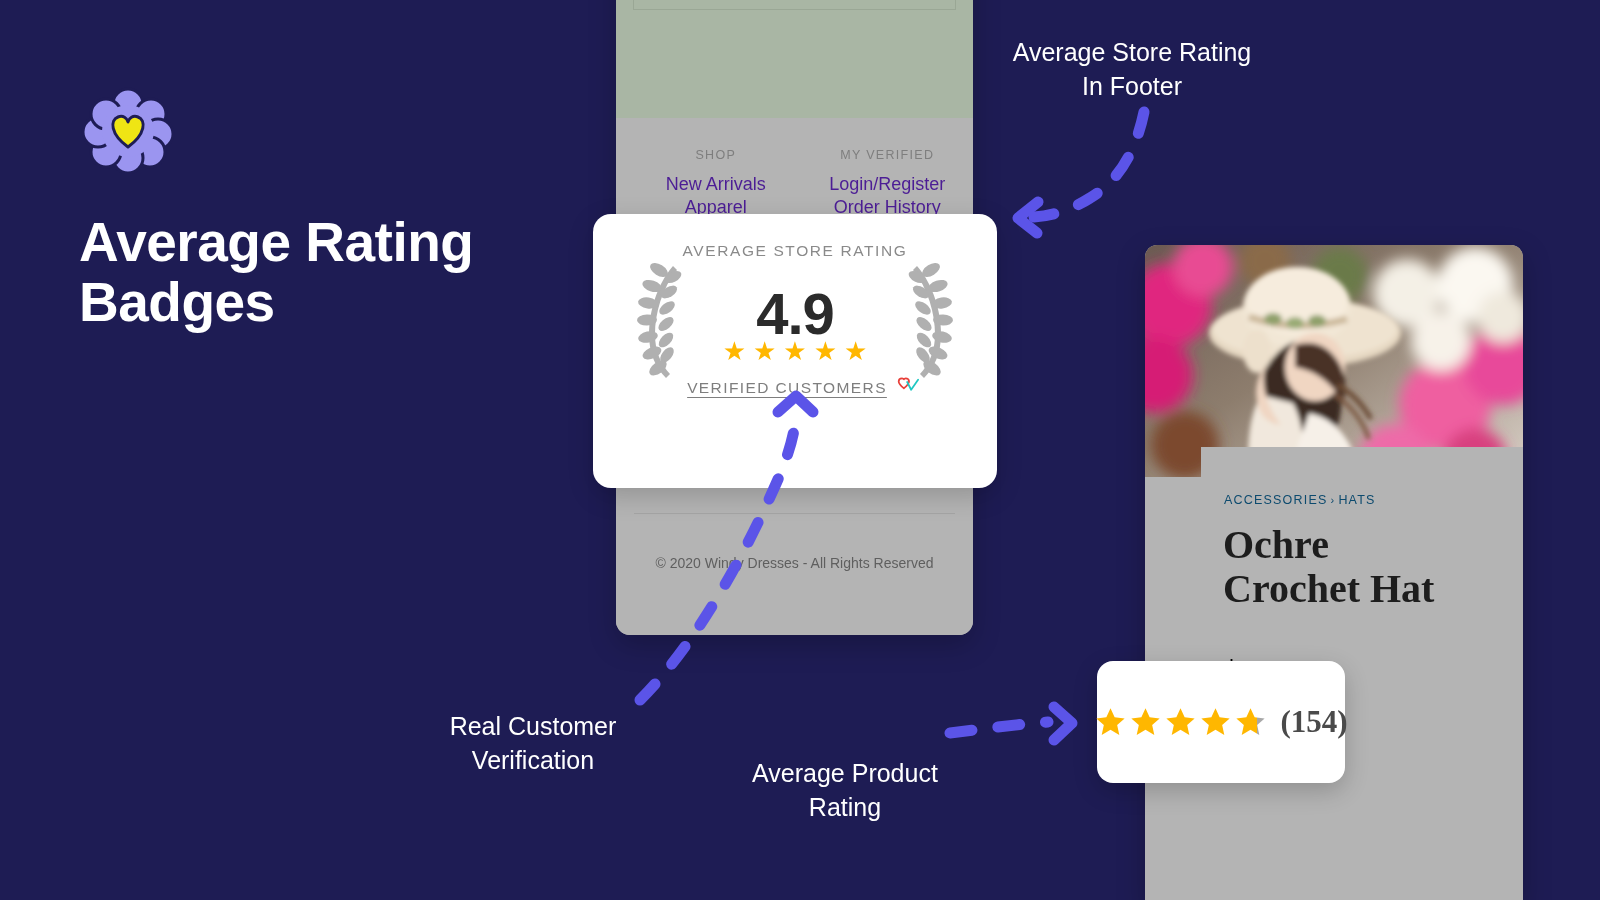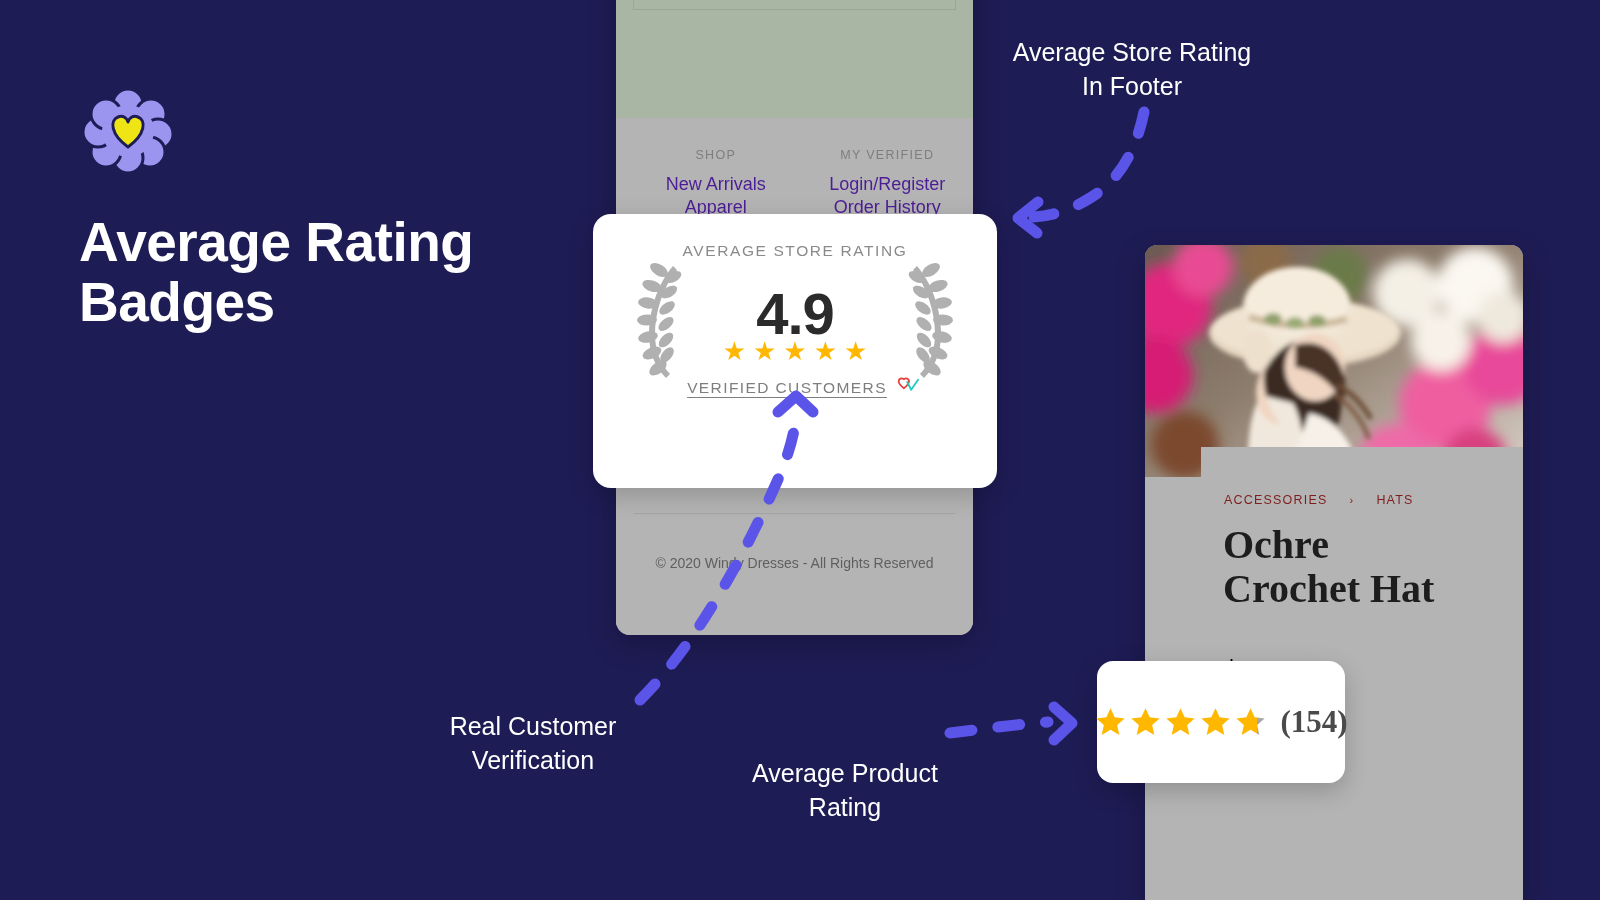--- a/index.html
+++ b/index.html
@@ -118,22 +118,22 @@
     box-shadow:0 10px 28px rgba(0,0,0,.25);
   }
   .p-photo{ position:absolute; left:0; top:0; width:100%; height:232px; overflow:hidden; }
   .p-photo svg{ position:absolute; inset:0; width:100%; height:100%; }
   .p-panel{
     position:absolute; left:56px; right:0; top:202px; bottom:0;
     background:#b4b4b4;
   }
   .crumb{
     position:absolute; left:23px; top:46px;
-    display:flex; align-items:center; gap:22px;
-    color:#7f1d1d; font-size:12.5px; letter-spacing:1.2px;
+    display:flex; align-items:center; gap:3px;
+    color:#0c4a6e; font-size:12.5px; letter-spacing:1.2px;
   }
   .crumb .sep{ font-size:11px; }
   .p-name{
     position:absolute; left:22px; right:14px; top:76px;
     color:#1d1d1d; font-family:"Liberation Serif", serif;
     font-size:40px; font-weight:700; line-height:1.09;
   }
   .p-price{
     position:absolute; left:22px; top:179px;
     color:#000000; font-size:30px; font-weight:400;margin-top:28px;

